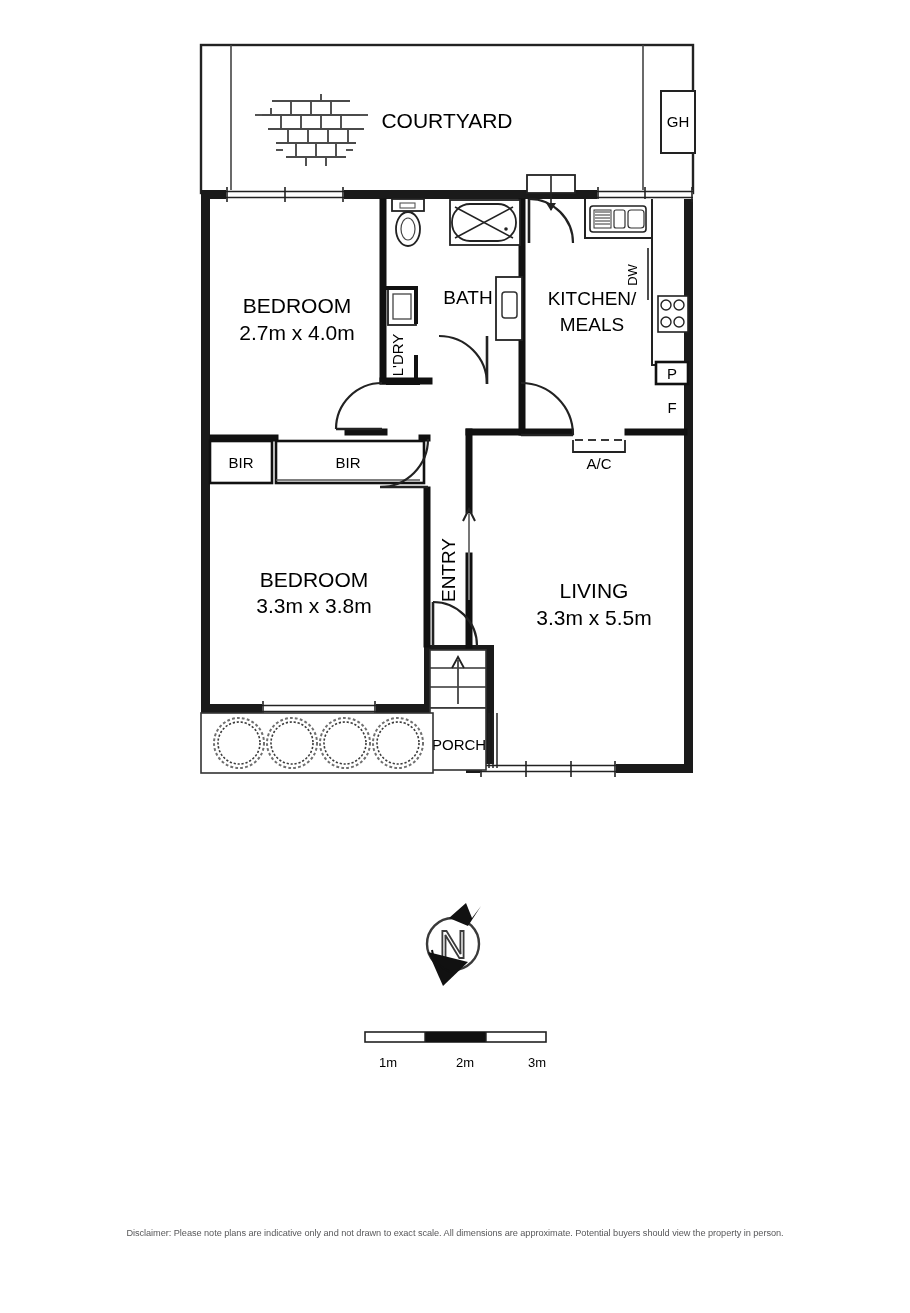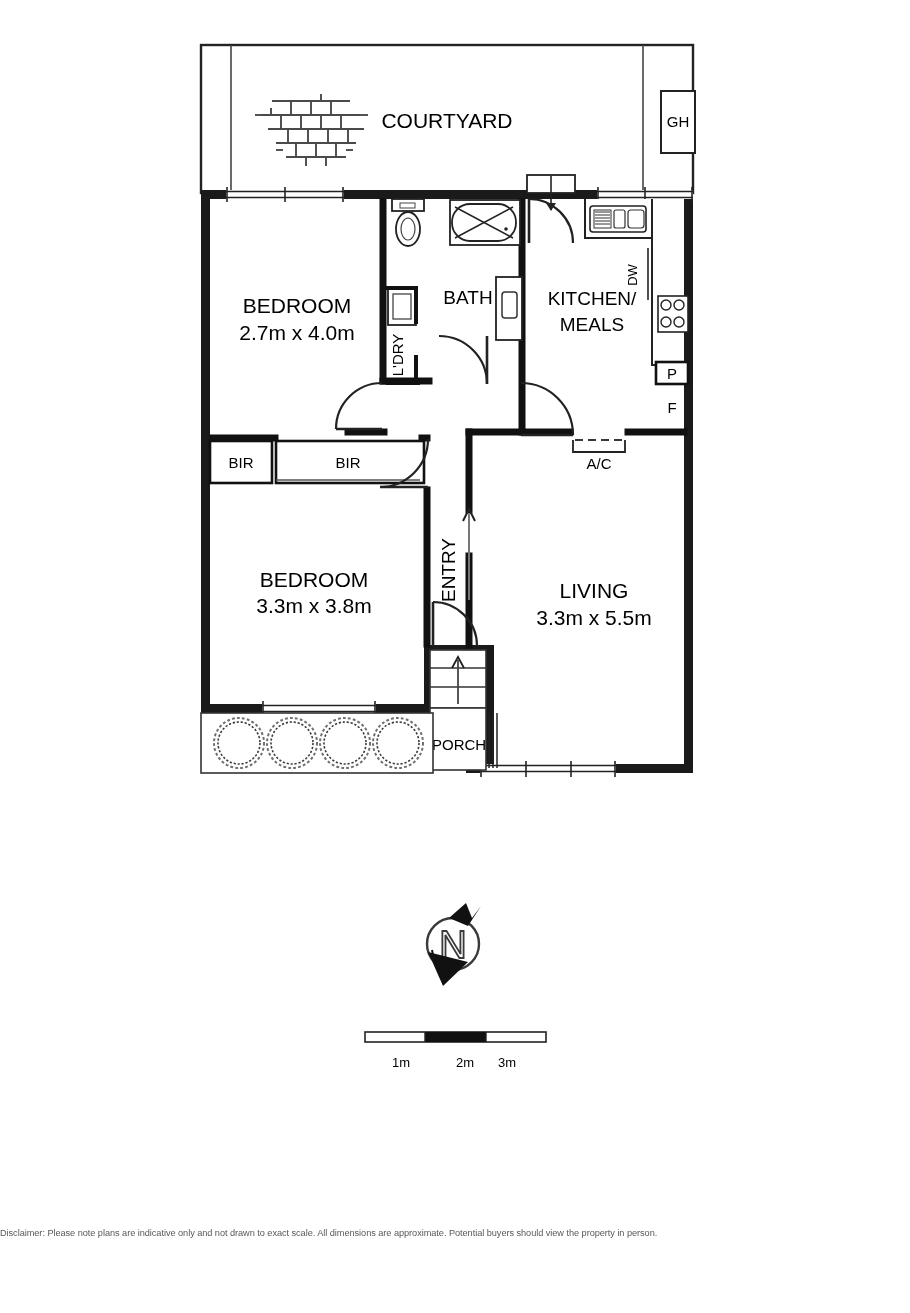--- a/index.html
+++ b/index.html
@@ -33,21 +33,21 @@
   }
   .rl-big { font-size: 21px; }
   .rl-med { font-size: 19px; }
   .rl-small { font-size: 15px; }
   .rl-tiny { font-size: 13px; }
   .disclaimer {
     position: absolute;
     left: 0;
     top: 1228px;
     width: 910px;
-    text-align: left;
+    text-align: center;
     font-family: "Liberation Sans", sans-serif;
     font-size: 9.2px;
     color: #58585a;
     letter-spacing: -0.05px;
   }
   .scale-labels {
     position: absolute;
     top: 1055px;
     left: 0;
     width: 910px;
@@ -400,20 +400,20 @@
 
     <g>
       <rect x="365" y="1032" width="181" height="10" fill="#ffffff" stroke="#222" stroke-width="1.6"></rect>
       <rect x="425" y="1032" width="61" height="10" fill="#111"></rect>
       <line x1="425" y1="1032" x2="425" y2="1042" stroke="#222" stroke-width="1.4"></line>
       <line x1="486" y1="1032" x2="486" y2="1042" stroke="#222" stroke-width="1.4"></line>
     </g>
   </svg>
 
   <div class="scale-labels">
-    <span style="left:381px; width:40px; text-align:center;">1m</span>
+    <span style="left:368px; width:40px; text-align:center;">1m</span>
     <span style="left:434px; width:40px; text-align:right;">2m</span>
-    <span style="left:487px; width:40px; text-align:center;">3m</span>
+    <span style="left:506px; width:40px; text-align:right;">3m</span>
   </div>
 
   <div class="disclaimer">Disclaimer: Please note plans are indicative only and not drawn to exact scale. All dimensions are approximate. Potential buyers should view the property in person.</div>
 
 </div>
 
 </body></html>

